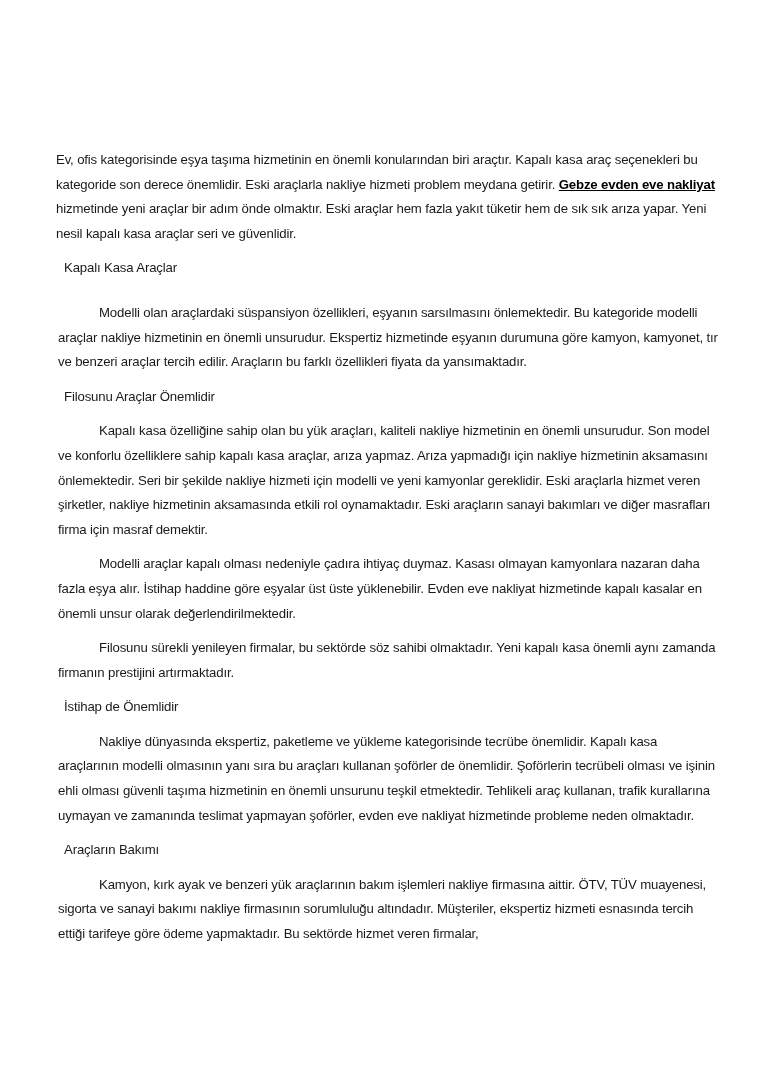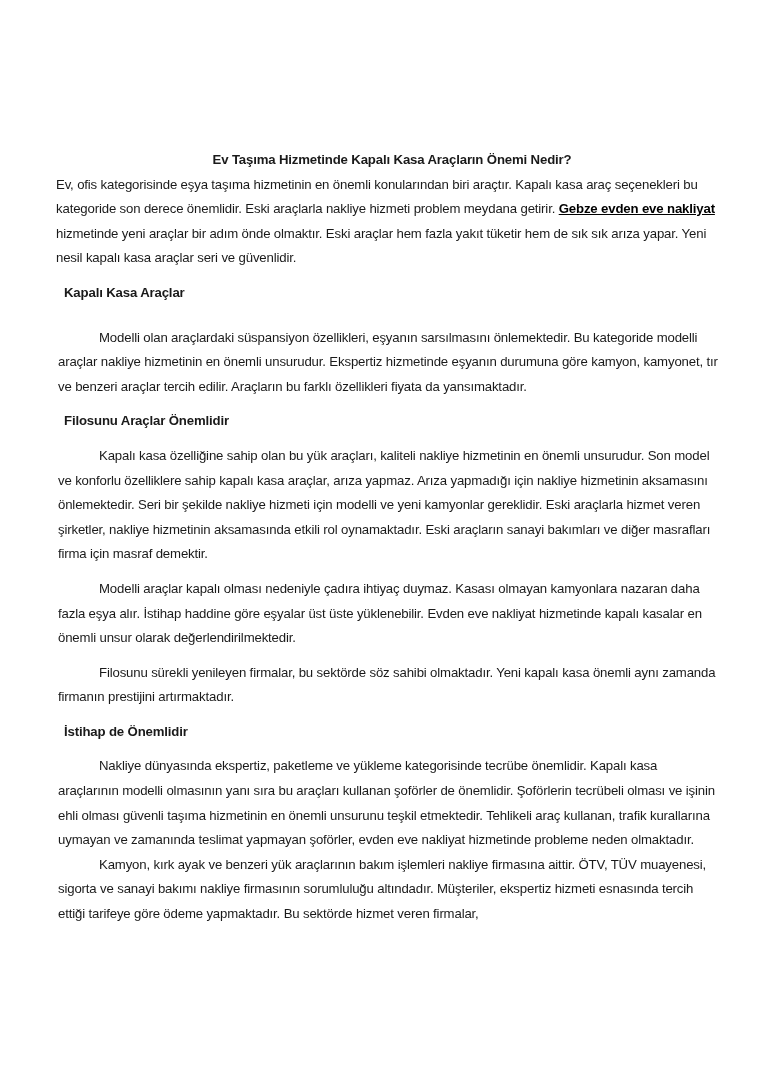--- a/index.html
+++ b/index.html
@@ -34,52 +34,52 @@
     p {
       margin: 0;
     }
     .para {
       margin-bottom: 0;
     }
     .indent {
       text-indent: 41px;
     }
     .heading {
-      font-weight: bold;
+      font-weight: normal;
       margin: 10px 0 10px 6px;
     }
     .gap {
       height: 10px;
     }
     a.link {
       color: #000000;
       font-weight: bold;
       text-decoration: underline;
     }
   </style>
 </head>
 <body>
 
 <div class="page">
 
-  <p class="title">Ev Taşıma Hizmetinde Kapalı Kasa Araçların Önemi Nedir?</p>
 
   <p class="para" style="margin-left:-2px;">
     <span> Ev, ofis kategorisinde eşya taşıma hizmetinin en önemli konularından biri araçtır. Kapalı kasa araç seçenekleri bu kategoride son derece önemlidir. Eski araçlarla nakliye hizmeti problem meydana getirir. </span><a class="link" href="#">Gebze evden eve nakliyat</a><span> hizmetinde yeni araçlar bir adım önde olmaktır. Eski araçlar hem fazla yakıt tüketir hem de sık sık arıza yapar. Yeni nesil kapalı kasa araçlar seri ve güvenlidir.</span>
   </p>
 
   <p class="heading">Kapalı Kasa Araçlar</p>
   <div class="gap"></div>
   <p class="para indent">Modelli olan araçlardaki süspansiyon özellikleri, eşyanın sarsılmasını önlemektedir. Bu kategoride modelli araçlar nakliye hizmetinin en önemli unsurudur. Ekspertiz hizmetinde eşyanın durumuna göre kamyon, kamyonet, tır ve benzeri araçlar tercih edilir. Araçların bu farklı özellikleri fiyata da yansımaktadır.</p>
 
   <p class="heading">Filosunu Araçlar Önemlidir</p>
   <p class="para indent">Kapalı kasa özelliğine sahip olan bu yük araçları, kaliteli nakliye hizmetinin en önemli unsurudur. Son model ve konforlu özelliklere sahip kapalı kasa araçlar, arıza yapmaz. Arıza yapmadığı için nakliye hizmetinin aksamasını önlemektedir. Seri bir şekilde nakliye hizmeti için modelli ve yeni kamyonlar gereklidir. Eski araçlarla hizmet veren şirketler, nakliye hizmetinin aksamasında etkili rol oynamaktadır. Eski araçların sanayi bakımları ve diğer masrafları firma için masraf demektir.</p>
   <div class="gap"></div>
   <p class="para indent">Modelli araçlar kapalı olması nedeniyle çadıra ihtiyaç duymaz. Kasası olmayan kamyonlara nazaran daha fazla eşya alır. İstihap haddine göre eşyalar üst üste yüklenebilir. Evden eve nakliyat hizmetinde kapalı kasalar en önemli unsur olarak değerlendirilmektedir.</p>
   <div class="gap"></div>
   <p class="para indent">Filosunu sürekli yenileyen firmalar, bu sektörde söz sahibi olmaktadır. Yeni kapalı kasa önemli aynı zamanda firmanın prestijini artırmaktadır.</p>
 
   <p class="heading">İstihap de Önemlidir</p>
   <p class="para indent">Nakliye dünyasında ekspertiz, paketleme ve yükleme kategorisinde tecrübe önemlidir. Kapalı kasa araçlarının modelli olmasının yanı sıra bu araçları kullanan şoförler de önemlidir. Şoförlerin tecrübeli olması ve işinin ehli olması güvenli taşıma hizmetinin en önemli unsurunu teşkil etmektedir. Tehlikeli araç kullanan, trafik kurallarına uymayan ve zamanında teslimat yapmayan şoförler, evden eve nakliyat hizmetinde probleme neden olmaktadır.</p>
 
+  <p class="heading">Araçların Bakımı</p>
   <p class="para indent">Kamyon, kırk ayak ve benzeri yük araçlarının bakım işlemleri nakliye firmasına aittir. ÖTV, TÜV muayenesi, sigorta ve sanayi bakımı nakliye firmasının sorumluluğu altındadır. Müşteriler, ekspertiz hizmeti esnasında tercih ettiği tarifeye göre ödeme yapmaktadır. Bu sektörde hizmet veren firmalar,</p>
 
 </div>
 
 </body></html>

